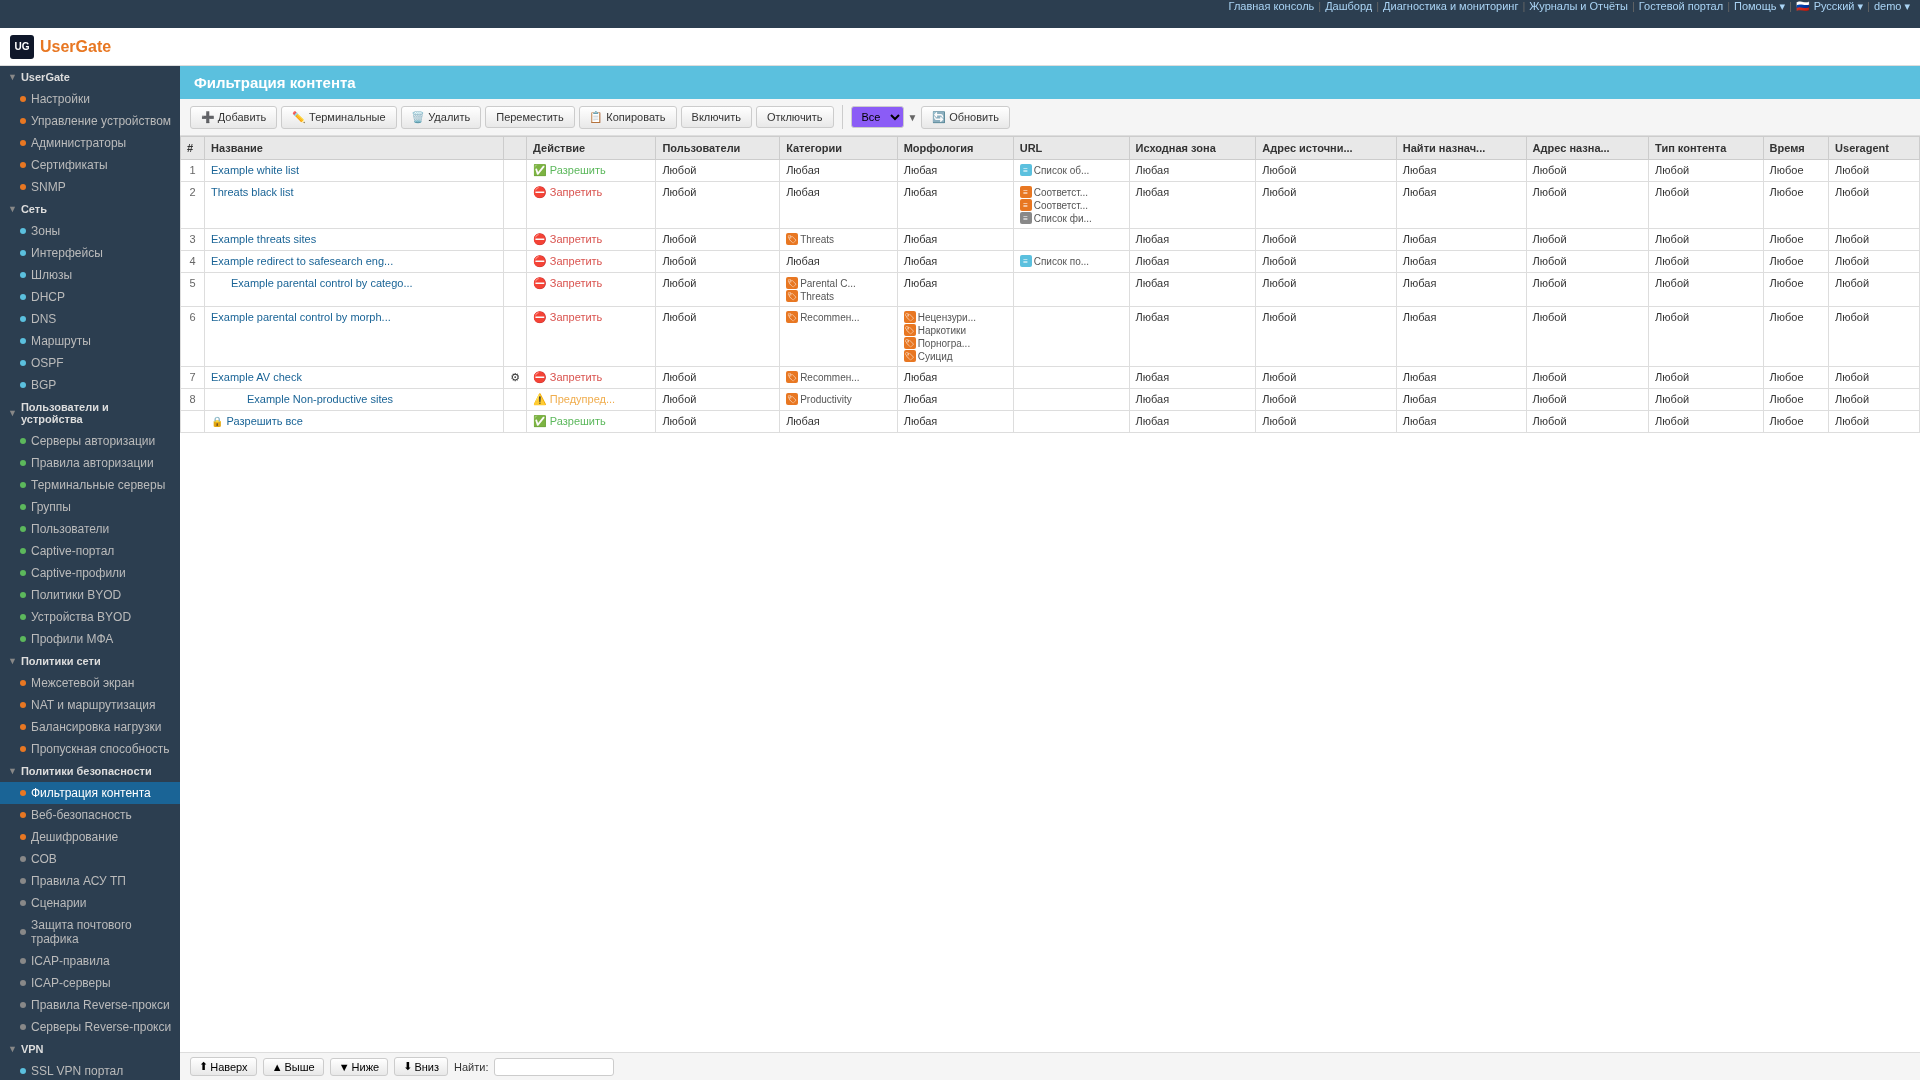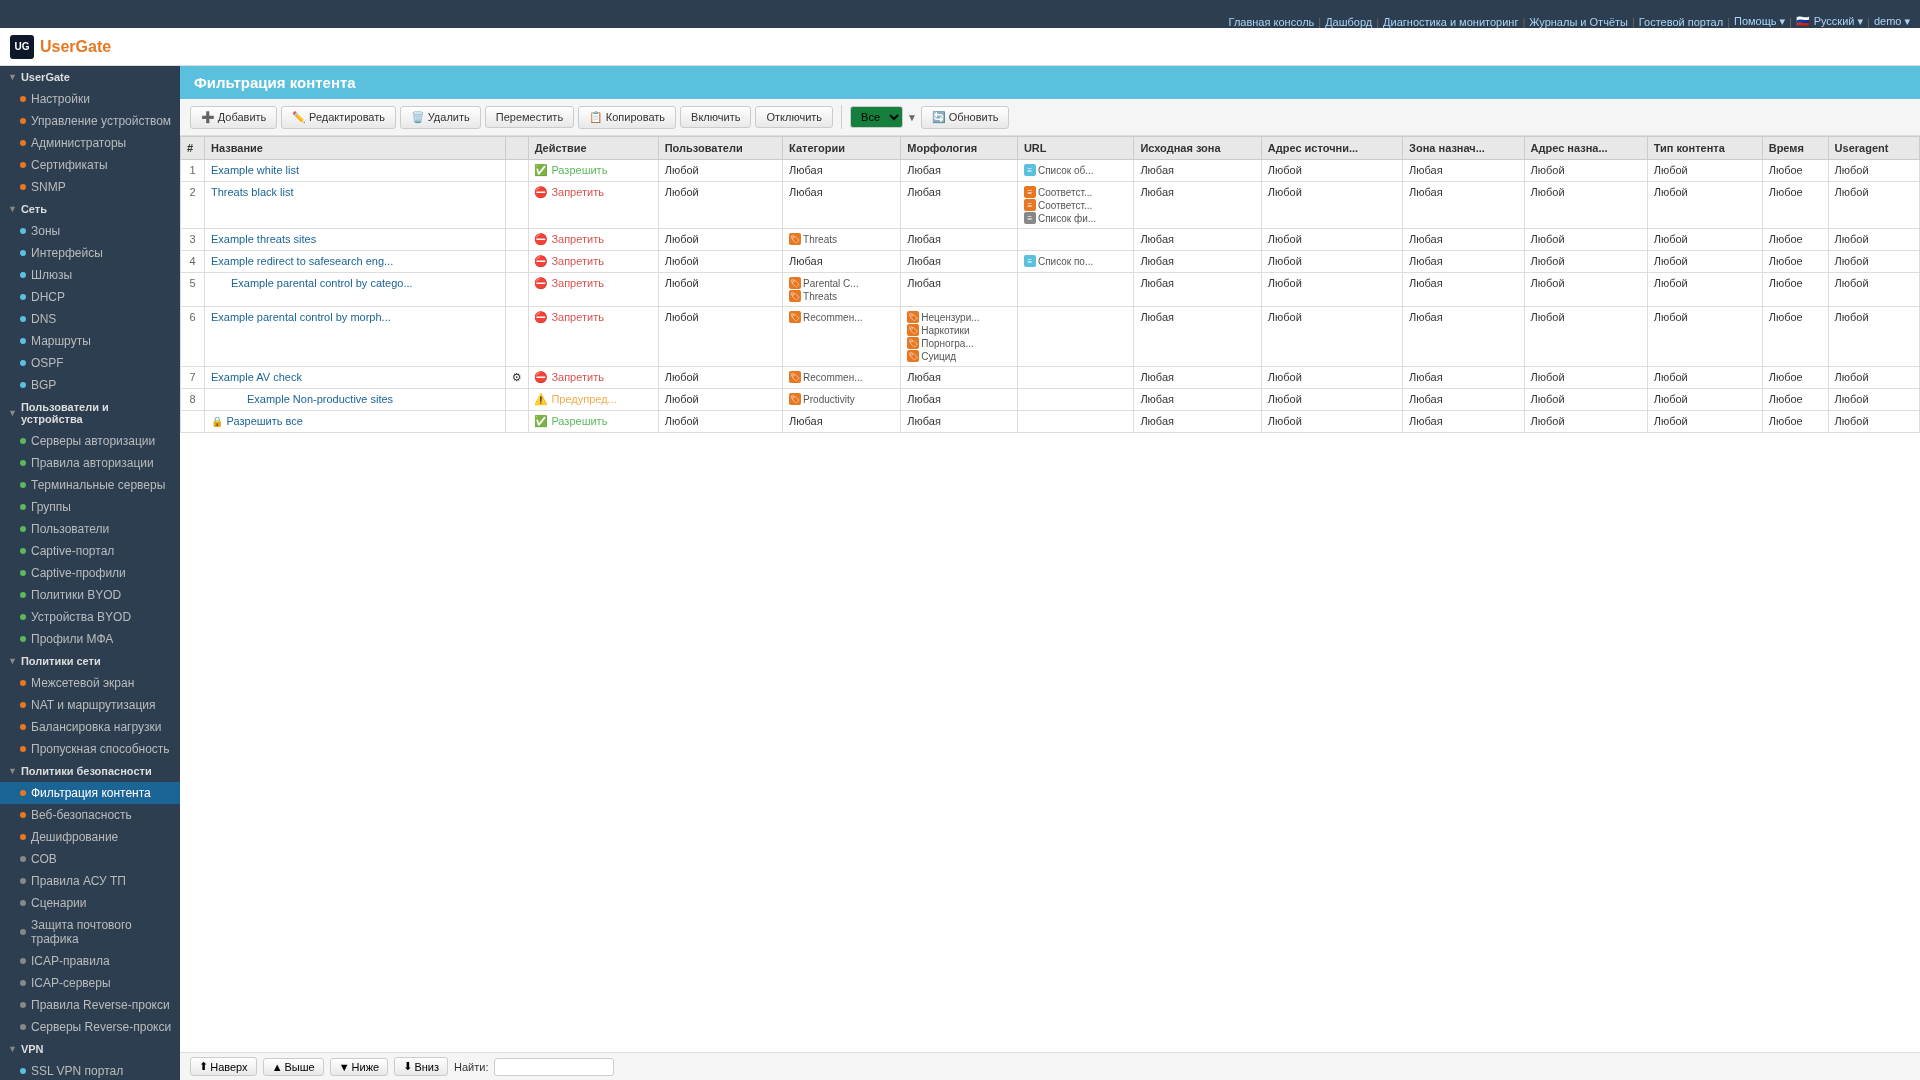--- a/index.html
+++ b/index.html
@@ -4,21 +4,21 @@
   <style>
     * { margin: 0; padding: 0; box-sizing: border-box; }
     body { font-family: Arial, sans-serif; font-size: 12px; background: #f0f0f0; color: #333; overflow: hidden; height: 1080px; width: 1920px; }
 
     
     .top-bar {
       background: #2c3e50;
       color: #ccc;
       height: 28px;
       display: flex;
-      align-items: flex-end;
+      align-items: flex-start;
       justify-content: flex-end;
       padding: 0 10px;
       font-size: 11px;
       gap: 4px;
     }
     .top-bar a { color: #aad4f5; text-decoration: none; }
     .top-bar span { color: #666; }
 
     
     .app-header {
@@ -112,21 +112,21 @@
       border: 1px solid #ccc;
       background: linear-gradient(to bottom, #fff, #e8e8e8);
       border-radius: 3px;
       cursor: pointer;
       font-size: 11px;
       color: #333;
     }
     .btn-separator { width: 1px; height: 24px; background: #ccc; margin: 0 4px; }
     .filter-select {
       padding: 3px 6px; border: 1px solid #ccc; border-radius: 3px; font-size: 11px;
-      background: #15803d;
+      background: #8b5cf6;
     }
 
     
     .table-area { flex: 1; overflow: auto; background: white; }
     .data-table {
       width: 100%;
       border-collapse: collapse;
       font-size: 11px;
     }
     .data-table th {
@@ -311,21 +311,21 @@
       <span>Фильтрация контента</span>
     </div>
 
     <div class="toolbar">
       <button class="btn">
         <span>➕</span>
         <span>Добавить</span>
       </button>
       <button class="btn">
         <span>✏️</span>
-        <span>Редактировать</span>
+        <span>Терминальные</span>
       </button>
       <button class="btn">
         <span>🗑️</span>
         <span>Удалить</span>
       </button>
       <button class="btn">
         <span>Переместить</span>
       </button>
       <button class="btn">
         <span>📋</span>
@@ -355,21 +355,21 @@
             <th>#</th>
             <th style="min-width:220px;">Название</th>
             <th style="width:20px;"></th>
             <th>Действие</th>
             <th>Пользователи</th>
             <th>Категории</th>
             <th>Морфология</th>
             <th>URL</th>
             <th>Исходная зона</th>
             <th>Адрес источни...</th>
-            <th>Зона назнач...</th>
+            <th>Найти назнач...</th>
             <th>Адрес назна...</th>
             <th>Тип контента</th>
             <th>Время</th>
             <th>Useragent</th>
           </tr>
         </thead>
         <tbody>
 
           <tr>
             <td class="row-num">1</td>

